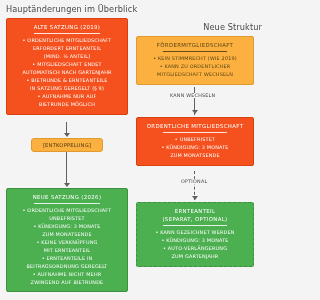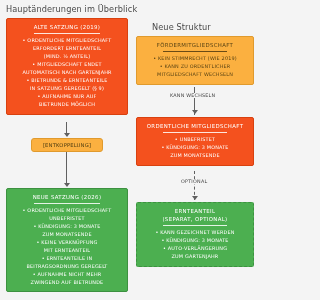--- a/index.html
+++ b/index.html
@@ -19,24 +19,24 @@
     left: 6px;
     top: 4px;
     font-size: 8.2px;
     color: #4a4a4a;
     letter-spacing: .1px;
     white-space: nowrap;
     text-align: right;
   }
   #col-right-title {
     position: absolute;
-    left: 152px;
+    left: 144px;
     top: 22px;
     width: 118px;
-    text-align: left;
+    text-align: right;
     font-size: 8.2px;
     color: #4a4a4a;
     letter-spacing: .1px;
   }
 
   .node {
     position: absolute;
     box-sizing: border-box;
     border-radius: 2px;
     text-align: center;

